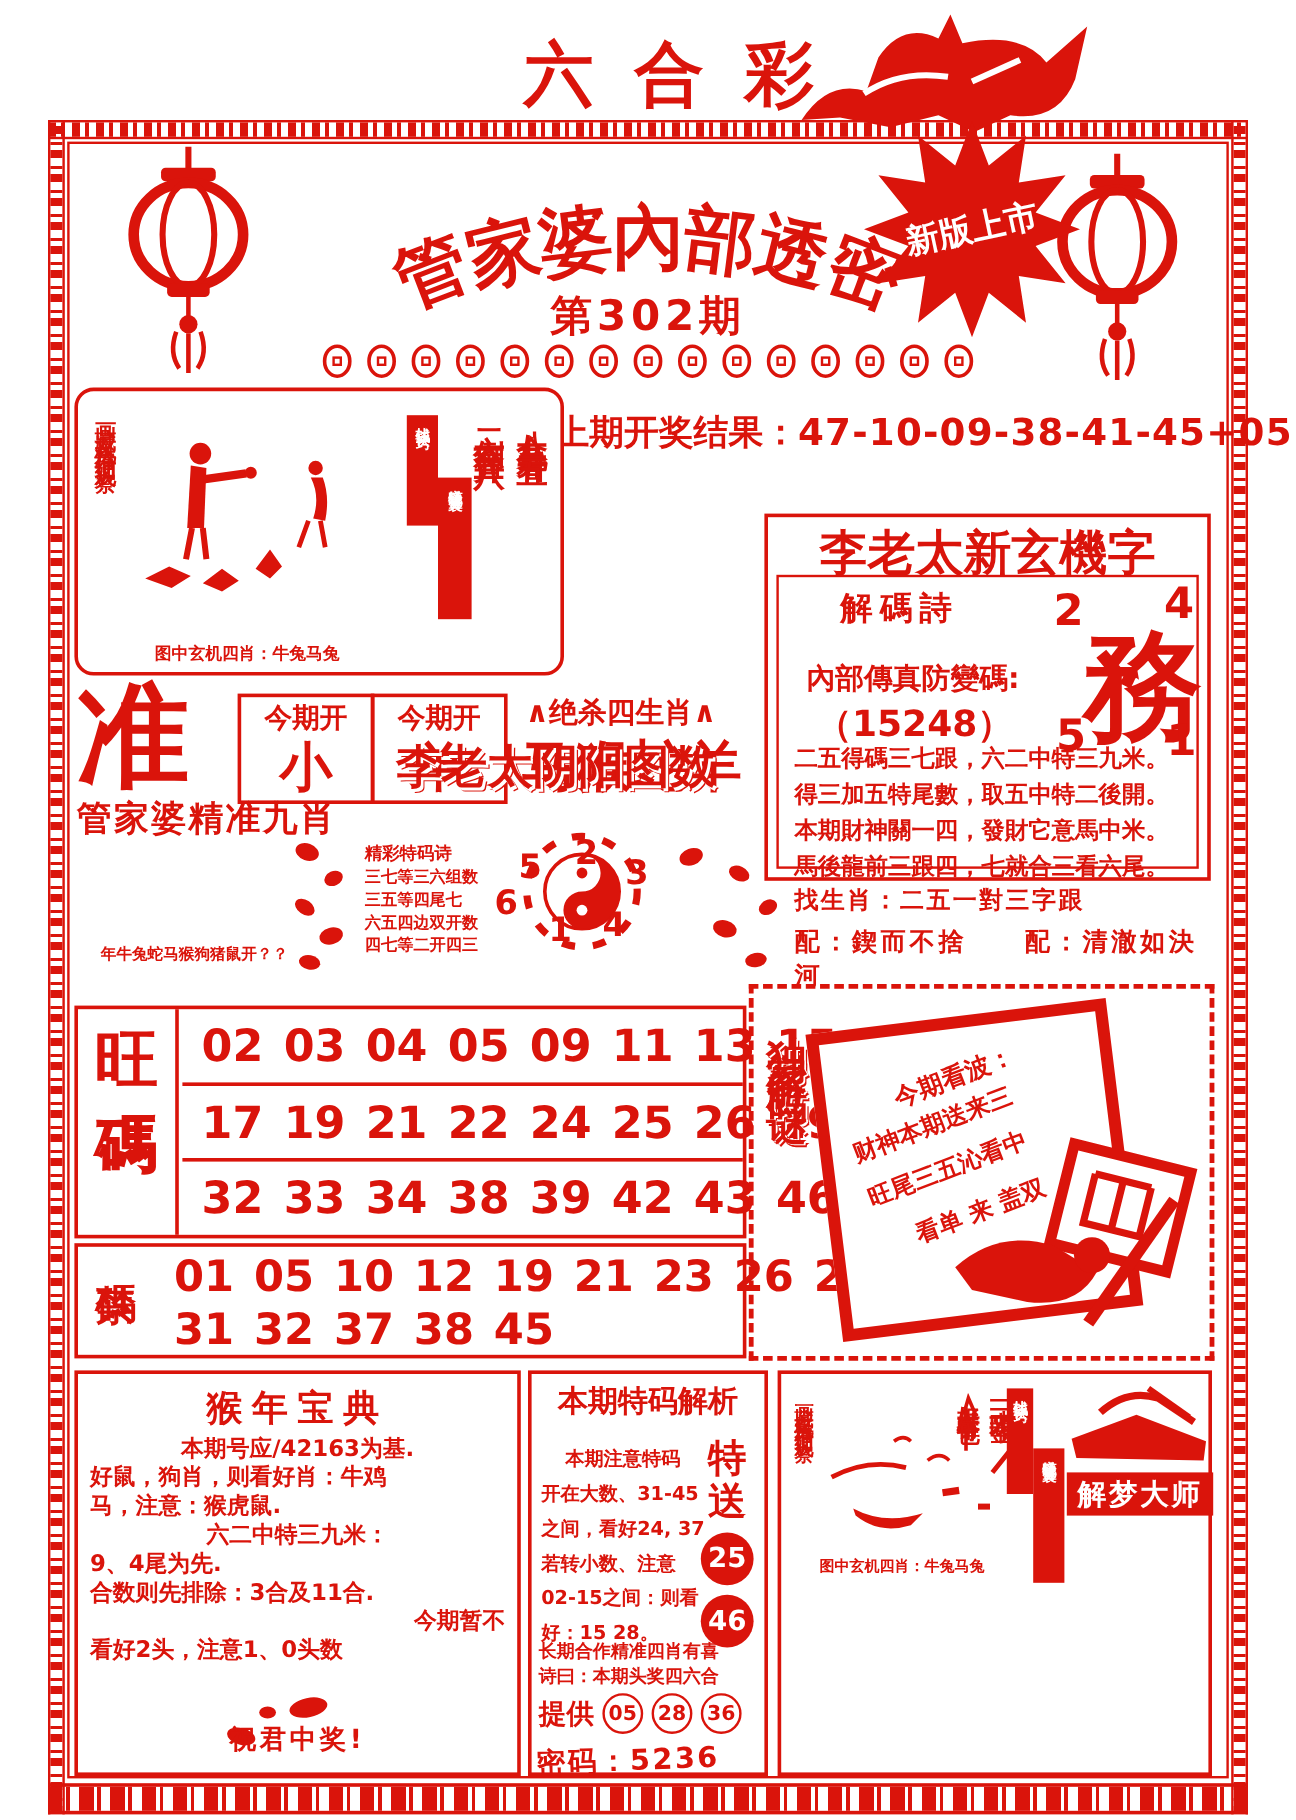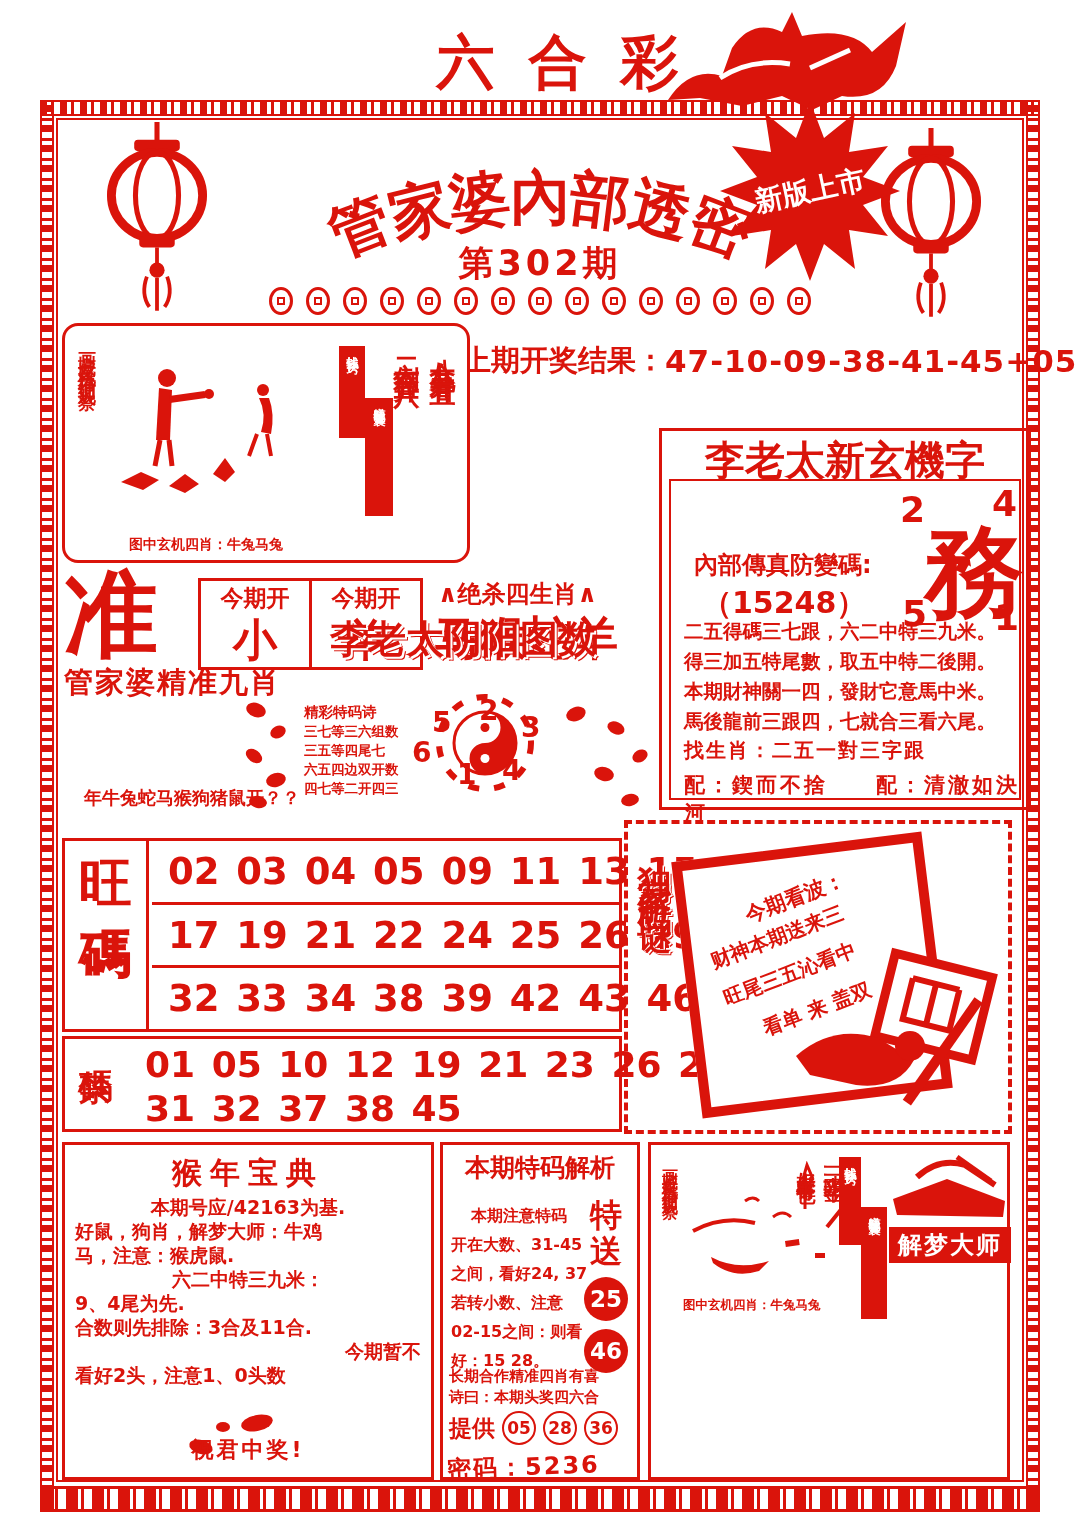--- a/index.html
+++ b/index.html
@@ -43,23 +43,23 @@
   .fbox{top:578px;width:114px;height:92px;border:3px solid var(--red);text-align:center;}
   .fbox .t{font-size:23px;margin-top:2px;}
   .fbox .v{font-size:44px;line-height:52px;}
   .kill-label{left:438px;top:578px;width:200px;font-size:24px;white-space:nowrap;}
   .kill-zodiacs{left:434px;top:608px;width:210px;font-size:46px;white-space:nowrap;}
   .nine{left:64px;top:663px;font-size:29px;letter-spacing:2px;}
   .yy-title{left:330px;top:614px;font-size:38px;white-space:nowrap;text-shadow:2px 2px 0 #fff,3px 3px 0 var(--red);}
   .mini-poem{left:304px;top:703px;width:112px;font-size:13.5px;line-height:19px;}
   .mini-poem .mt{font-size:14.5px;}
   .yy-num{font-size:28px;}
-  .zodiac-row{left:84px;top:786px;font-size:18px;}
-  
-  .li-box{left:659px;top:428px;width:372px;height:382px;border:3px solid var(--red);}
+  .zodiac-row{left:84px;top:786px;font-size:13px;}
+  
+  .li-box{left:637px;top:428px;width:372px;height:306px;border:3px solid var(--red);}
   .li-inner{position:absolute;left:7px;top:48px;right:7px;bottom:7px;border:2px solid var(--red);}
   .li-title{left:0;top:2px;width:100%;text-align:center;font-size:40px;white-space:nowrap;font-family:"DejaVu Serif",serif;}
   .li-sub{left:0;top:58px;width:60%;text-align:center;font-size:27px;letter-spacing:6px;}
   .li-codelbl{left:32px;top:118px;font-size:24px;}
   .li-codeval{left:40px;top:152px;font-size:30px;}
   .li-glyph{left:262px;top:92px;font-size:100px;line-height:100px;}
   .li-corner{font-size:36px;}
   .li-poem{left:22px;top:186px;right:12px;font-size:19.5px;line-height:30px;white-space:nowrap;}
   .li-zline{left:22px;top:306px;font-size:20px;letter-spacing:2px;}
   .li-pair{left:22px;top:340px;font-size:21px;letter-spacing:3px;}
@@ -247,20 +247,21 @@
   <ellipse class="red" cx="60" cy="28" rx="9" ry="6" transform="rotate(25 60 28)"></ellipse>
   <ellipse class="red" cx="84" cy="56" rx="8" ry="6" transform="rotate(-30 84 56)"></ellipse>
   <ellipse class="red" cx="48" cy="74" rx="10" ry="7" transform="rotate(15 48 74)"></ellipse>
   <ellipse class="red" cx="74" cy="100" rx="9" ry="6" transform="rotate(-10 74 100)"></ellipse>
 </svg>
 <div class="abs zodiac-row">年牛兔蛇马猴狗猪鼠开？？</div>
 
 <div class="abs li-box">
   <div class="li-inner"></div>
   <div class="abs li-title">李老太新玄機字</div>
+  <div class="abs li-sub">解碼詩</div>
   <div class="abs li-codelbl">內部傳真防變碼:</div>
   <div class="abs li-codeval">（15248）</div>
   <span class="abs li-corner" style="left:238px;top:58px;">2</span>
   <span class="abs li-corner" style="left:330px;top:52px;">4</span>
   <div class="abs li-glyph">務</div>
   <span class="abs li-corner" style="left:240px;top:162px;">5</span>
   <span class="abs li-corner" style="left:332px;top:166px;">1</span>
   <div class="abs li-poem">
     <div>二五得碼三七跟，六二中特三九米。</div>
     <div>得三加五特尾數，取五中特二後開。</div>
@@ -307,21 +308,21 @@
     <path class="red" d="M8,122 q36,-32 82,-18 l36,22 q-16,30 -58,25 l-46,-10 z"></path>
     <circle class="red" cx="122" cy="112" r="15"></circle>
     <rect class="red" x="150" y="55" width="10" height="125" transform="rotate(35 155 117)"></rect>
   </svg>
 </div>
 
 <div class="abs rbox monkey-box">
   <div class="abs mk-title">猴年宝典</div>
   <div class="abs mk-lines">
     <div class="al-c">本期号应/42163为基.</div>
-    <div>好鼠，狗肖，解梦大师：牛鸡</div>
+    <div>好鼠，狗肖，则看好肖：牛鸡</div>
     <div>马，注意：猴虎鼠.</div>
     <div class="al-c">六二中特三九米：</div>
     <div>9、4尾为先.</div>
     <div>合数则先排除：3合及11合.</div>
     <div class="al-r">今期暂不</div>
     <div>看好2头，注意1、0头数</div>
   </div>
   <svg class="abs" style="left:100px;top:268px;" width="140" height="44" viewBox="0 0 140 44">
     <ellipse class="red" cx="92" cy="10" rx="16" ry="8" transform="rotate(-12 92 10)"></ellipse>
     <ellipse class="red" cx="58" cy="14" rx="7" ry="5"></ellipse>

